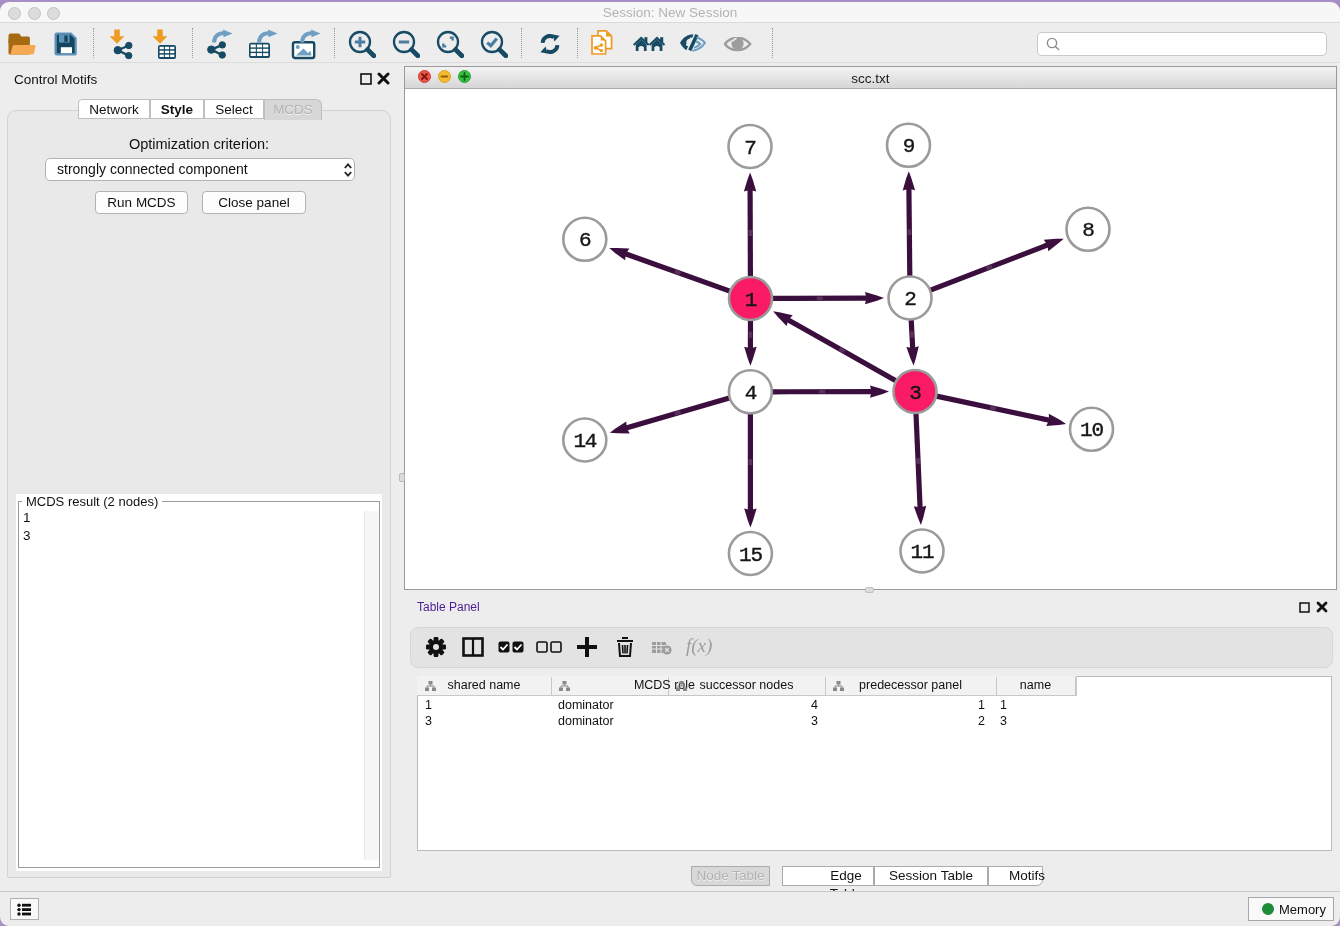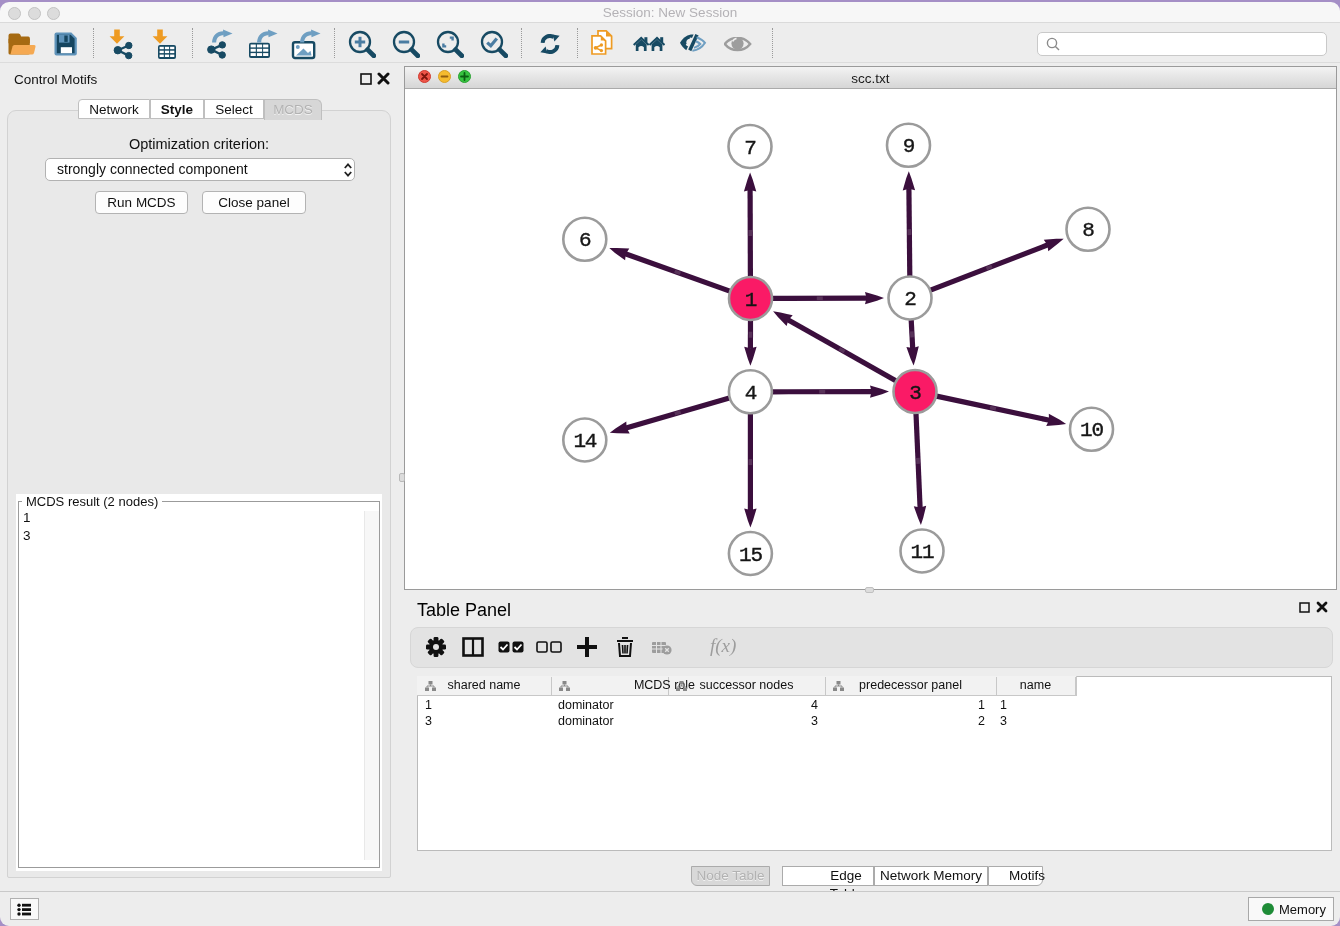--- a/index.html
+++ b/index.html
@@ -23,21 +23,21 @@
 #grpwhite { left:16px; top:494px; width:366px; height:377px; background:#fff; }
 #grpbox { left:18px; top:501px; width:362px; height:367px; border:1px solid #9b9b9b; }
 #grplabel { left:22px; top:494px; background:#fff; padding:0 4px; font-size:13px; color:#111; }
 #grptext { left:23px; top:509px; font-size:13.5px; color:#111; line-height:18px; }
 #grpscroll { left:364px; top:511px; width:15px; height:349px; background:#f7f7f7; border-left:1px solid #e8e8e8; }
 
 #netwin { left:404px; top:66px; width:933px; height:524px; border:1px solid #9a9a9a; background:#fff; }
 #nettitle { position:absolute; left:0; top:0; width:100%; height:22px; background:linear-gradient(#f3f3f3,#d6d6d6); border-bottom:1px solid #aaaaaa; }
 #nettitle span { position:absolute; width:100%; text-align:center; top:4px; font-size:13.5px; color:#1a1a1a; }
 
-#tp-title { left:417px; top:600px; font-size:18px; color:#000000; }
+#tp-title { left:417px; top:600px; font-size:12px; color:#4c1d95; }
 #tp-toolbar { left:410px; top:627px; width:923px; height:41px; background:#e3e3e3; border:1px solid #d6d6d6; border-radius:8px; }
 #tp-table { left:417px; top:676px; width:915px; height:175px; background:#fff; border:1px solid #bbbbbb; }
 #tp-header { position:absolute; left:0; top:0; width:659px; height:19px; background:#f2f2f2; border-bottom:1px solid #c8c8c8; border-right:1px solid #c8c8c8; }
 .trow { position:absolute; font-size:12.5px; color:#111; height:16px; line-height:16px; }
 .btab { position:absolute; top:866px; height:20px; background:#fff; border:1px solid #ababab; font-size:13.5px; color:#111; text-align:center; line-height:18px; }
 .btabsel { background:#d8d8d8; color:#b2b2b2; text-shadow:0 1px 0 #f2f2f2; }
 #membtn { left:1248px; top:897px; width:86px; height:24px; background:#f9f9f9; border:1px solid #a8a8a8; font-size:13px; color:#111; }
 #listbtn { left:10px; top:898px; width:29px; height:22px; background:#f9f9f9; border:1.5px solid #b0b0b0; }
 </style></head>
 <body>
@@ -371,21 +371,21 @@
 <g stroke="#e3e3e3" stroke-width="1">
         <line x1="0" y1="5.5" x2="14" y2="5.5"></line>
         <line x1="0" y1="9" x2="14" y2="9"></line>
         <line x1="4.5" y1="2" x2="4.5" y2="13"></line>
         <line x1="9" y1="2" x2="9" y2="13"></line>
       </g>
 <circle cx="15" cy="10" r="4.6"></circle>
       <path d="M13.2 8.2 L16.8 11.8 M16.8 8.2 L13.2 11.8" stroke="#e3e3e3" stroke-width="1.3"></path>
     </g>
   </svg>
-<div class="abs" style="left:686px;top:635px;width:40px;font-family:'Liberation Serif',serif;font-style:italic;font-size:19px;color:#9d9d9d;margin-left:24px;">f(x)</div>
+<div class="abs" style="left:686px;top:635px;width:40px;font-family:'Liberation Serif',serif;font-style:italic;font-size:19px;color:#9d9d9d;">f(x)</div>
 <div id="tp-table" class="abs"></div>
 <div id="tp-header" class="abs" style="left:417px;top:676px;width:660px;height:20px;background:#f2f2f2;border-bottom:1px solid #c8c8c8;"></div>
 <div class="abs" style="left:551px;top:677px;width:1px;height:18px;background:#c8c8c8;"></div>
 <div class="abs" style="left:417px;top:678px;width:134px;text-align:center;font-size:12.5px;color:#111;">shared name</div>
 <svg class="abs" style="left:425px;top:681px" width="11" height="10" viewBox="0 0 11 10">
     <g fill="#888">
       <rect x="3.5" y="0" width="4" height="3.5"></rect>
       <rect x="0" y="6.5" width="4" height="3.5"></rect>
       <rect x="7" y="6.5" width="4" height="3.5"></rect>
       <path d="M5.5 3.5 L5.5 5 M2 6.5 L2 5 L9 5 L9 6.5" stroke="#888" stroke-width="1" fill="none"></path>
@@ -428,21 +428,21 @@
 <div class="trow abs" style="left:700px;top:697px;width:118px;text-align:right;">4</div>
 <div class="trow abs" style="left:860px;top:697px;width:125px;text-align:right;">1</div>
 <div class="trow abs" style="left:1000px;top:697px;">1</div>
 <div class="trow abs" style="left:425px;top:713px;">3</div>
 <div class="trow abs" style="left:558px;top:713px;">dominator</div>
 <div class="trow abs" style="left:700px;top:713px;width:118px;text-align:right;">3</div>
 <div class="trow abs" style="left:860px;top:713px;width:125px;text-align:right;">2</div>
 <div class="trow abs" style="left:1000px;top:713px;">3</div>
 <div class="btab btabsel abs" style="left:691px;width:79px;border-radius:0 0 0 6px;">Node Table</div>
 <div class="btab abs" style="left:782px;width:92px;padding-left:36px;">Edge Table</div>
-<div class="btab abs" style="left:874px;width:114px;">Network Memory</div>
+<div class="btab abs" style="left:874px;width:114px;">Session Table</div>
 <div class="btab abs" style="left:988px;width:55px;border-radius:0 0 6px 0;padding-left:20px;">Motifs</div>
 <div id="statusbar" class="abs"></div>
 <div id="listbtn" class="abs"></div>
 <svg class="abs" style="left:17px;top:903px" width="15" height="13" viewBox="0 0 15 13">
     <g fill="#111">
       <circle cx="2" cy="2.2" r="1.7"></circle>
       <circle cx="2" cy="6.6" r="1.7"></circle>
       <circle cx="2" cy="11" r="1.7"></circle>
 <rect x="5" y="0.8" width="9" height="2.8"></rect>
       <rect x="5" y="5.2" width="9" height="2.8"></rect>

